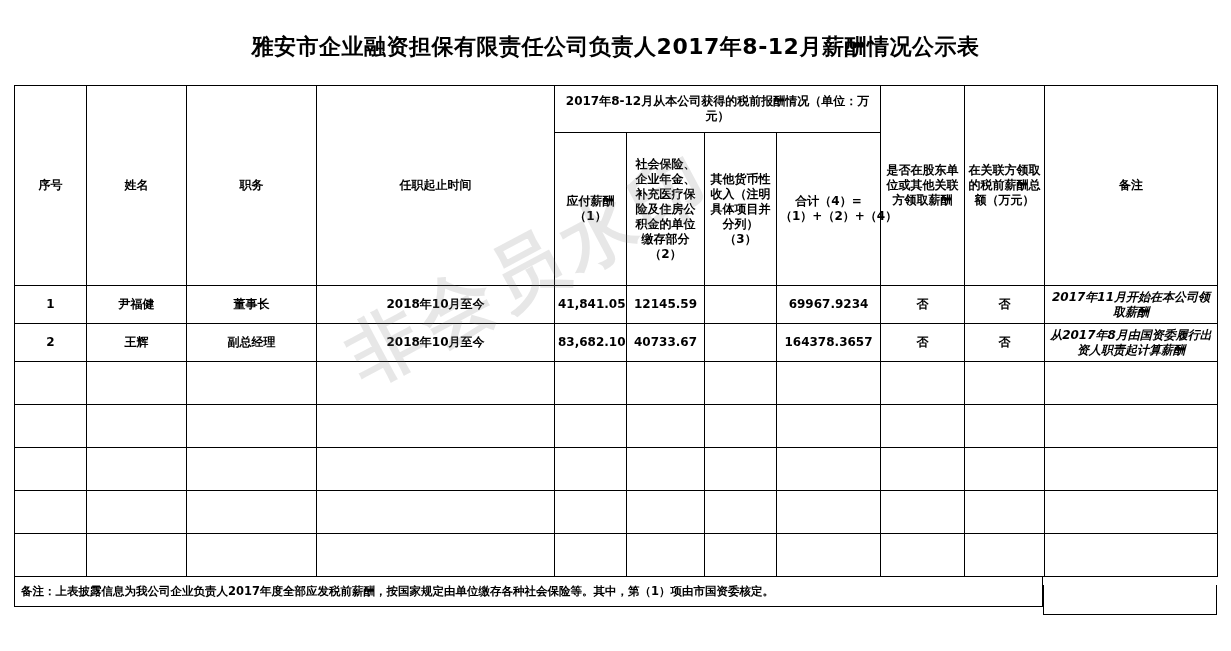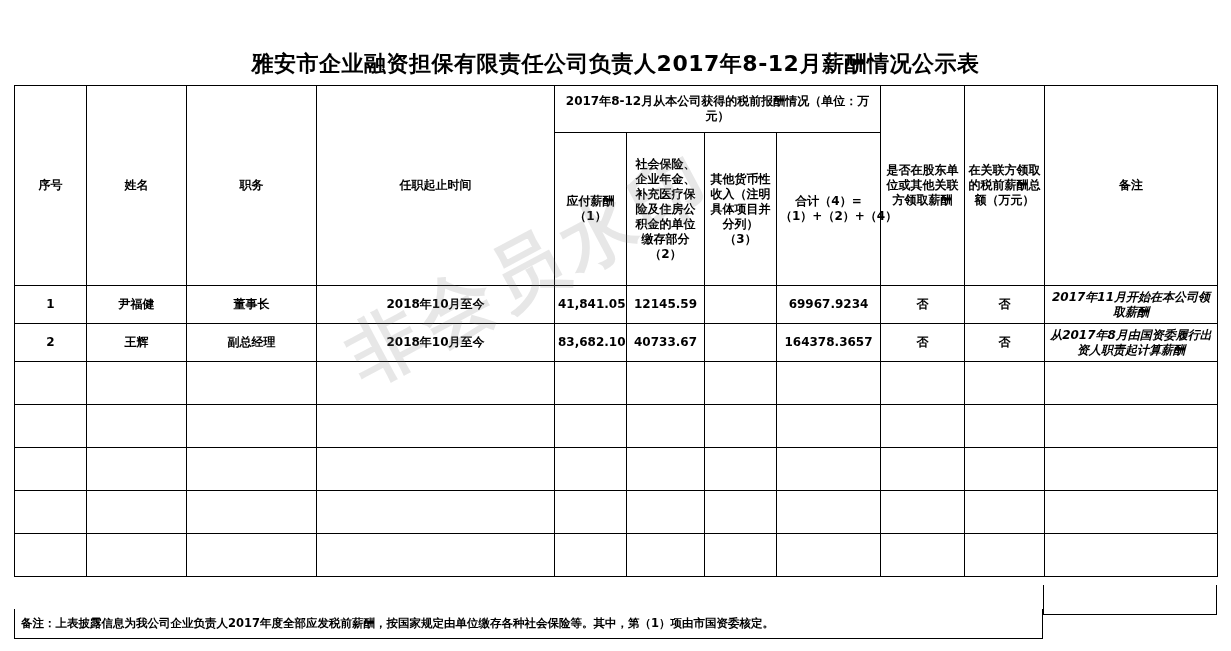--- a/index.html
+++ b/index.html
@@ -42,21 +42,21 @@
   }
 
   
   #title-row {
     position: absolute;
     left: 14px;
     top: 14px;
     width: 1203px;
     height: 65px;
     display: flex;
-    align-items: flex-end;
+    align-items: center;
     justify-content: center;
     z-index: 2;
   }
   #title-inner {
     width: 1030px;
     text-align: center;
     font-size: 22px;
     font-weight: bold;
     letter-spacing: 0.5px;
     font-family: "DejaVu Sans", "Liberation Sans", sans-serif;
@@ -117,21 +117,20 @@
     left: 14px;
     top: 577px;
     width: 1029px;
     height: 30px;
     border: 1px solid #000000;
     border-top: none;
     display: flex;
     align-items: center;
     box-sizing: border-box;
     z-index: 2;
-    margin-top: 32px;
   }
   #footnote-text {
     font-size: 11.5px;
     font-weight: bold;
     padding-left: 6px;
     font-family: "DejaVu Sans", "Liberation Sans", sans-serif;
     white-space: nowrap;
   }
   
   #footnote-right {

